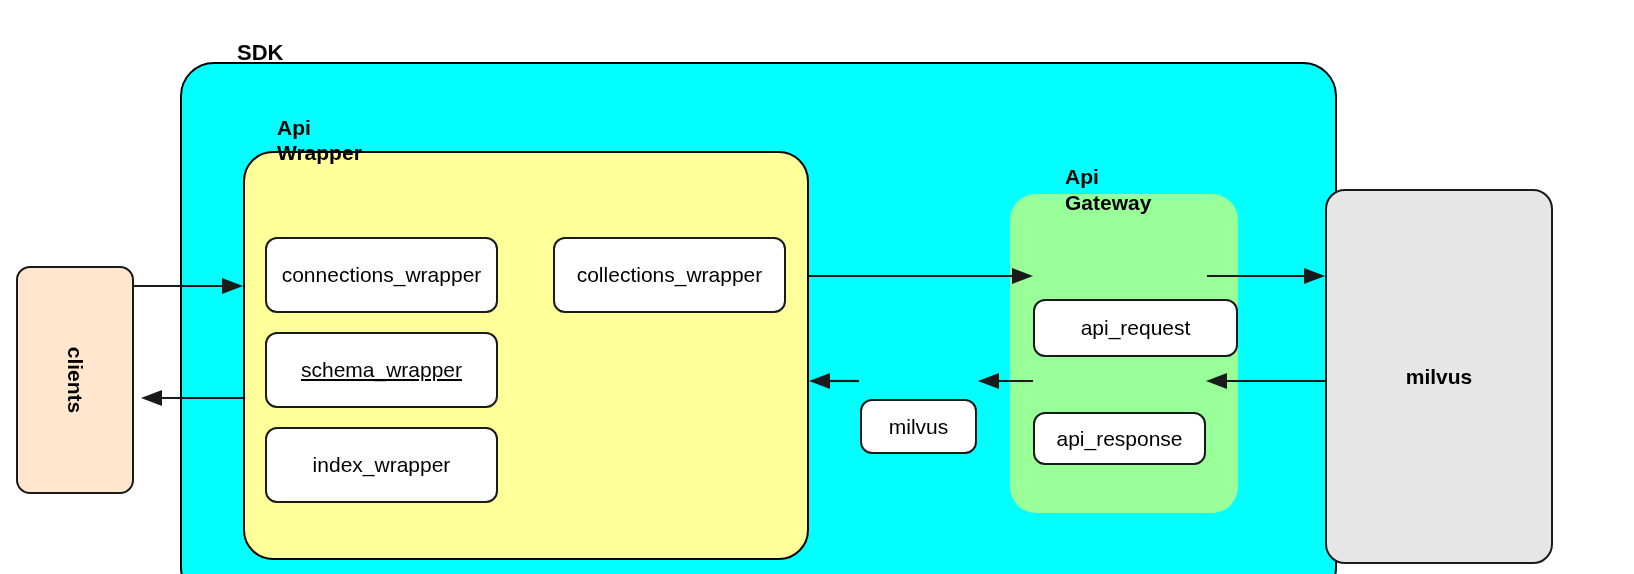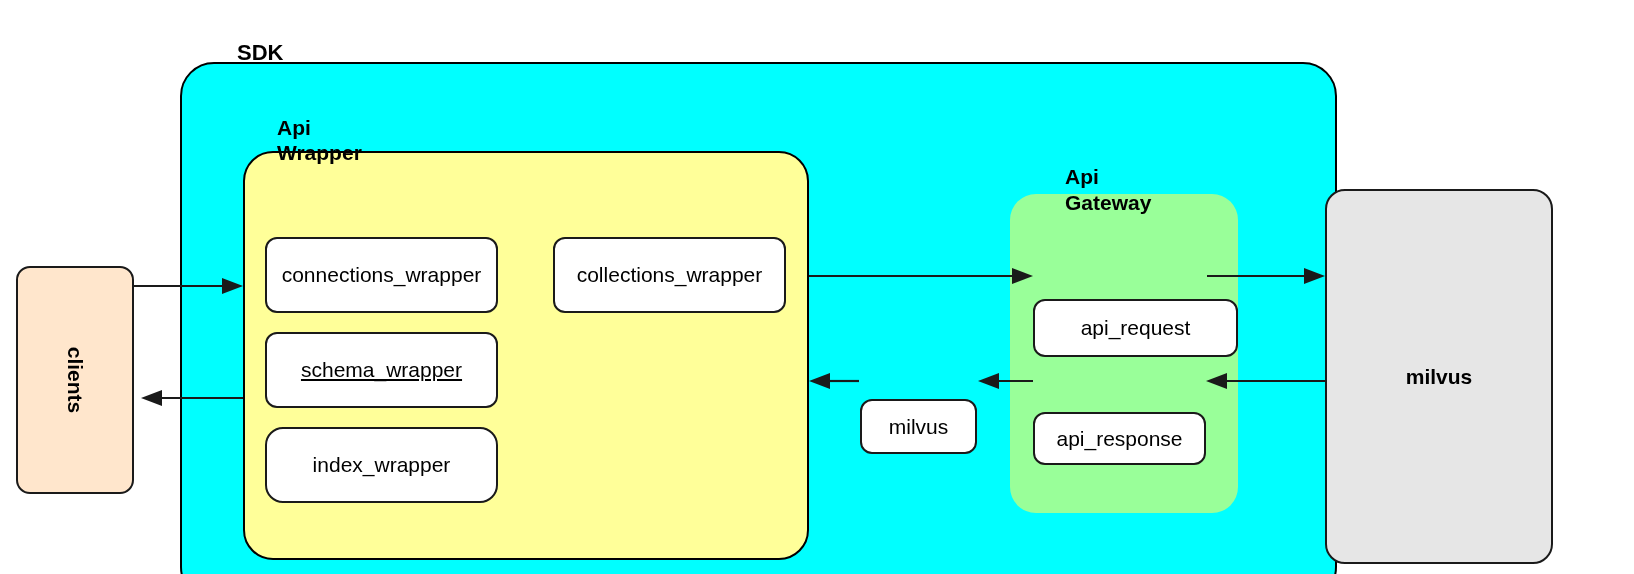--- a/index.html
+++ b/index.html
@@ -118,21 +118,21 @@
     border-radius: 20px;
     font-size: 21px;
     font-weight: bold;
     color: #000000;
   }
   
   .w-col-l { left: 265px; width: 233px; }
   .w-col-r { left: 553px; width: 233px; }
   .w-row-1 { top: 193px; height: 76px; }
   .w-row-2 { top: 288px; height: 76px; text-decoration: underline; }
-  .w-row-3 { top: 383px; height: 76px; border-radius: 18px; }
+  .w-row-3 { top: 383px; height: 76px; }
 
   .api-request  { left: 1033px; top: 255px; width: 205px; height: 58px; }
   .api-response { left: 1033px; top: 368px; width: 173px; height: 53px; }
   .checker-box  { left: 860px;  top: 355px; width: 117px; height: 55px; }
 
   
   .conn {
     position: absolute;
     overflow: visible;
     pointer-events: none;

